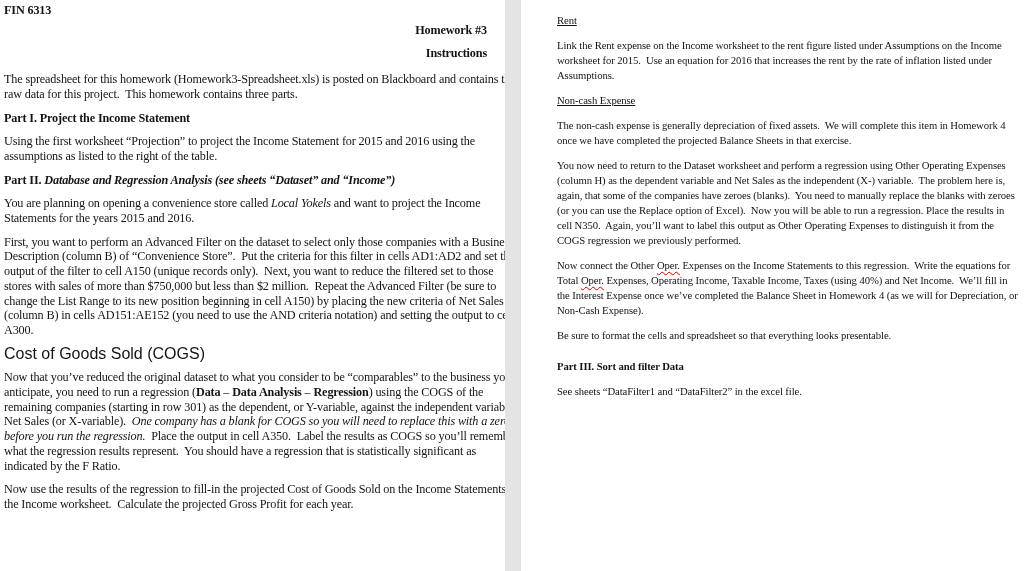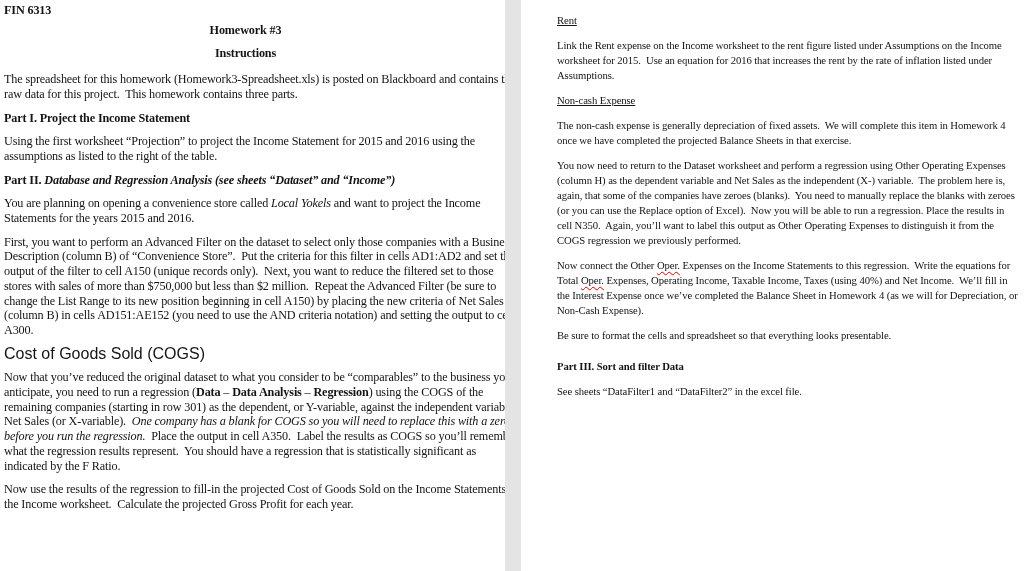--- a/index.html
+++ b/index.html
@@ -9,21 +9,21 @@
 
   .page { position:absolute; top:0; height:571px; box-sizing:border-box; background:#ffffff; overflow:hidden; }
   .page-left  { left:0;   width:527px; padding:3px 6px 0 4px;  font-size:12.2px; line-height:14.7px; letter-spacing:-0.15px; }
   .page-right { left:521px; width:503px; padding:13px 4px 0 36px; font-size:10.7px; line-height:15px;  letter-spacing:-0.1px; }
   .divider { position:absolute; left:505px; top:0; width:16px; height:571px; background:#e4e4e4; }
 
   p { margin:0 0 9px 0; white-space:pre-wrap; }
   .bold { font-weight:bold; }
   .italic { font-style:italic; }
   .underline { text-decoration:underline; }
-  .center { text-align:center; padding-right:34px; }
+  .center { text-align:right; padding-right:34px; }
   .sans { font-family:"Liberation Sans","DejaVu Sans",sans-serif; font-size:16px; letter-spacing:0; }
   .squiggle { text-decoration-line:underline; text-decoration-style:wavy;
               text-decoration-color:#d40000; text-decoration-thickness:1px; text-underline-offset:2px; }
 
   .m-course { margin-bottom:5px; }
   .m-title { margin-bottom:9px; }
   .m-head  { margin-bottom:11px; }
   .gap-md { margin-top:6px; }
   .gap-lg { margin-top:16px; }
   .rp p { margin-bottom:10px; }

